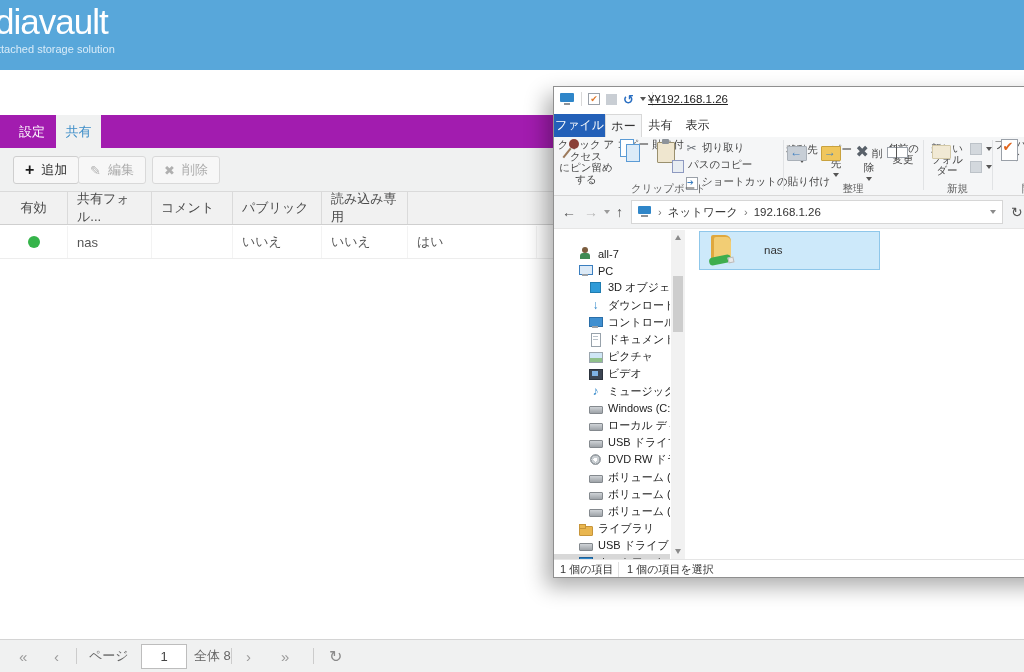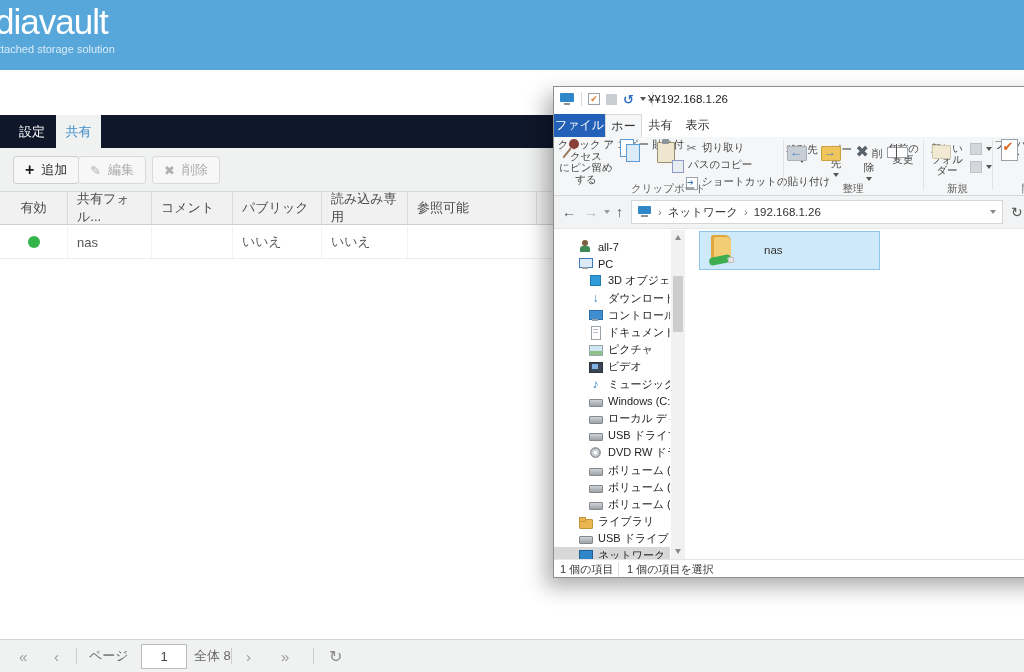--- a/index.html
+++ b/index.html
@@ -22,21 +22,21 @@
   
   .homeico { position:relative; width:16px; height:13px; }
   .homeico:before { content:""; position:absolute; left:0; top:0; width:0; height:0;
     border-left:8px solid transparent; border-right:8px solid transparent; border-bottom:7px solid #2e2e2e; }
   .homeico:after { content:""; position:absolute; left:2px; top:7px; width:12px; height:6px; background:#2e2e2e; }
   
   .winlogo { position:relative; width:12px; height:12px; background:#1c1c1c; }
   .winlogo:before { content:""; position:absolute; left:5px; top:0; width:2px; height:12px; background:#e9e9e9; }
   .winlogo:after  { content:""; position:absolute; left:0; top:5px; width:12px; height:2px; background:#e9e9e9; }
 
-  .tabbar { position:absolute; left:0; top:115px; right:0; height:33px; background:#0f172a; }
+  .tabbar { position:absolute; left:0; top:115px; right:0; height:33px; background:#a21caf; }
   .wtab { position:absolute; top:0; height:33px; line-height:33px; text-align:center; font-size:13px; cursor:pointer; }
   .wtab.settings { left:8px; width:48px; color:#fff; }
   .wtab.shares   { left:56px; width:45px; background:#f0f1f1; color:#3e8ec8; }
 
   .toolbar { position:absolute; left:0; top:148px; right:0; height:43px; background:#f0f1f1; }
   .tbtn { position:absolute; top:8px; height:28px; background:#f7f7f7; border:1px solid #cfcfcf; border-radius:3px;
           display:flex; align-items:center; gap:7px; padding:0 11px; font-size:13px; color:#333; cursor:pointer; }
   .tbtn.disabled { color:#ababab; border-color:#d9d9d9; cursor:default; }
   .tb-add { left:13px; } .tb-edit { left:78px; } .tb-del { left:152px; }
   .tico-plus { font-weight:bold; font-size:16px; color:#1d1d1d; line-height:1; }
@@ -70,21 +70,21 @@
   .qat { position:absolute; left:6px; top:5px; display:flex; align-items:center; gap:6px; }
   .qsep { width:1px; height:14px; background:#d9d9d9; }
   .q-mon { position:relative; width:15px; height:13px; }
   .q-mon:before { content:""; position:absolute; left:0; top:0; width:14px; height:9px; background:#2f86c9; border-radius:1px; }
   .q-mon:after  { content:""; position:absolute; left:4px; top:10px; width:6px; height:2px; background:#8d9298; }
   .q-chk { position:relative; width:12px; height:12px; border:1px solid #9aa0a8; background:#fff;
            color:#e0782a; font-size:9px; line-height:11px; text-align:center; }
   .q-sq { width:11px; height:11px; background:#c9ced4; }
   .q-undo { color:#2a6fc2; font-size:13px; font-weight:bold; line-height:1; }
   .cdn { width:0; height:0; border-left:3px solid transparent; border-right:3px solid transparent; border-top:4px solid #555; }
-  .wtitle { position:absolute; left:94px; top:6px; font-size:11.5px; color:#222; }
+  .wtitle { position:absolute; left:94px; top:6px; font-size:11.5px; color:#222;text-decoration:underline; }
 
   .rtabs { position:absolute; left:0; top:27px; right:0; height:23px; background:#fff; }
   .rtab { position:absolute; top:0; height:23px; line-height:23px; text-align:center; font-size:12px; color:#333; cursor:pointer; }
   .rtab.file { left:0; width:51px; background:#2360b8; color:#fff; }
   .rtab.home { left:51px; width:37px; background:#f5f6f7; border:1px solid #d8d8d8; border-bottom:none; }
   .rtab.share { left:88px; width:37px; }
   .rtab.view { left:125px; width:37px; }
 
   .ribbon { position:absolute; left:0; top:50px; right:0; height:59px; background:#f5f6f7; border-bottom:1px solid #d8d8d8; }
   .rbig { position:absolute; top:2px; text-align:center; font-size:10.5px; line-height:11.5px; color:#444; cursor:pointer; }
@@ -126,21 +126,21 @@
   .abox { position:absolute; left:77px; top:4px; width:372px; height:24px; background:#fff; border:1px solid #d6d6d6;
           display:flex; align-items:center; gap:6px; padding:0 6px; font-size:11.5px; color:#333; }
   .ab-mon { position:relative; width:14px; height:12px; flex:0 0 14px; }
   .ab-mon:before { content:""; position:absolute; left:0; top:0; width:13px; height:8px; background:#2f86c9; border-radius:1px; }
   .ab-mon:after { content:""; position:absolute; left:3px; top:9px; width:7px; height:2px; background:#8d9298; }
   .crumb-sep { color:#777; font-size:11px; }
   .abox .spacer { flex:1; }
   .arefresh { position:absolute; left:457px; top:8px; font-size:14px; color:#555; }
 
   .emain { position:absolute; left:0; top:141px; right:0; bottom:18px; background:#fff; border-top:1px solid #e6e6e6; }
-  .tree { position:absolute; left:0; top:9px; width:116px; bottom:0; overflow:hidden; }
+  .tree { position:absolute; left:0; top:16px; width:116px; bottom:0; overflow:hidden; }
   .titem { height:17.2px; display:flex; align-items:center; font-size:11px; color:#222; cursor:pointer; white-space:nowrap; }
   .titem.lv0 { padding-left:24px; } .titem.lv1 { padding-left:34px; }
   .titem.sel { background:#d8d8d8; }
   .ti { position:relative; width:15px; height:13px; margin-right:5px; flex:0 0 15px; }
 
   .i-user:before { content:""; position:absolute; left:4px; top:0; width:6px; height:6px; border-radius:50%; background:#7b5c3e; }
   .i-user:after  { content:""; position:absolute; left:2px; top:6px; width:10px; height:6px; border-radius:3px 3px 0 0; background:#3f8a54; }
   .i-pc:before { content:""; position:absolute; left:1px; top:1px; width:12px; height:8px; border:1px solid #3a7ebf; background:#dceaf7; }
   .i-pc:after  { content:""; position:absolute; left:4px; top:10px; width:6px; height:2px; background:#9aa0a6; }
   .i-desktop:before { content:""; position:absolute; left:1px; top:1px; width:12px; height:8px; border:1px solid #2a6ea8; background:#3f8fd0; }
@@ -215,32 +215,32 @@
       <span>削除</span>
     </div>
   </div>
 
   <div class="thead">
     <div class="c c0">有効</div>
     <div class="c c1">共有フォル...</div>
     <div class="c c2">コメント</div>
     <div class="c c3">パブリック</div>
     <div class="c c4">読み込み専用</div>
-    <div class="c c5">参照可能</div>
     <div class="c cx"></div>
   </div>
 
   <div class="trow">
     <div class="c c0">
         <span class="dot"></span>
       </div>
     <div class="c c1">nas</div>
     <div class="c c2"></div>
     <div class="c c3">いいえ</div>
     <div class="c c4">いいえ</div>
+    <div class="c c5">はい</div>
     <div class="c cx"></div>
   </div>
 
   <div class="footer">
     <div class="fel pgico" style="left:19px">«</div>
     <div class="fel pgico" style="left:54px">‹</div>
     <div class="fsep" style="left:76px"></div>
     <div class="fel" style="left:89px">ページ</div>
     <input class="pginput" value="1" style="">
     <div class="fel" style="left:194px">全体 8</div>

